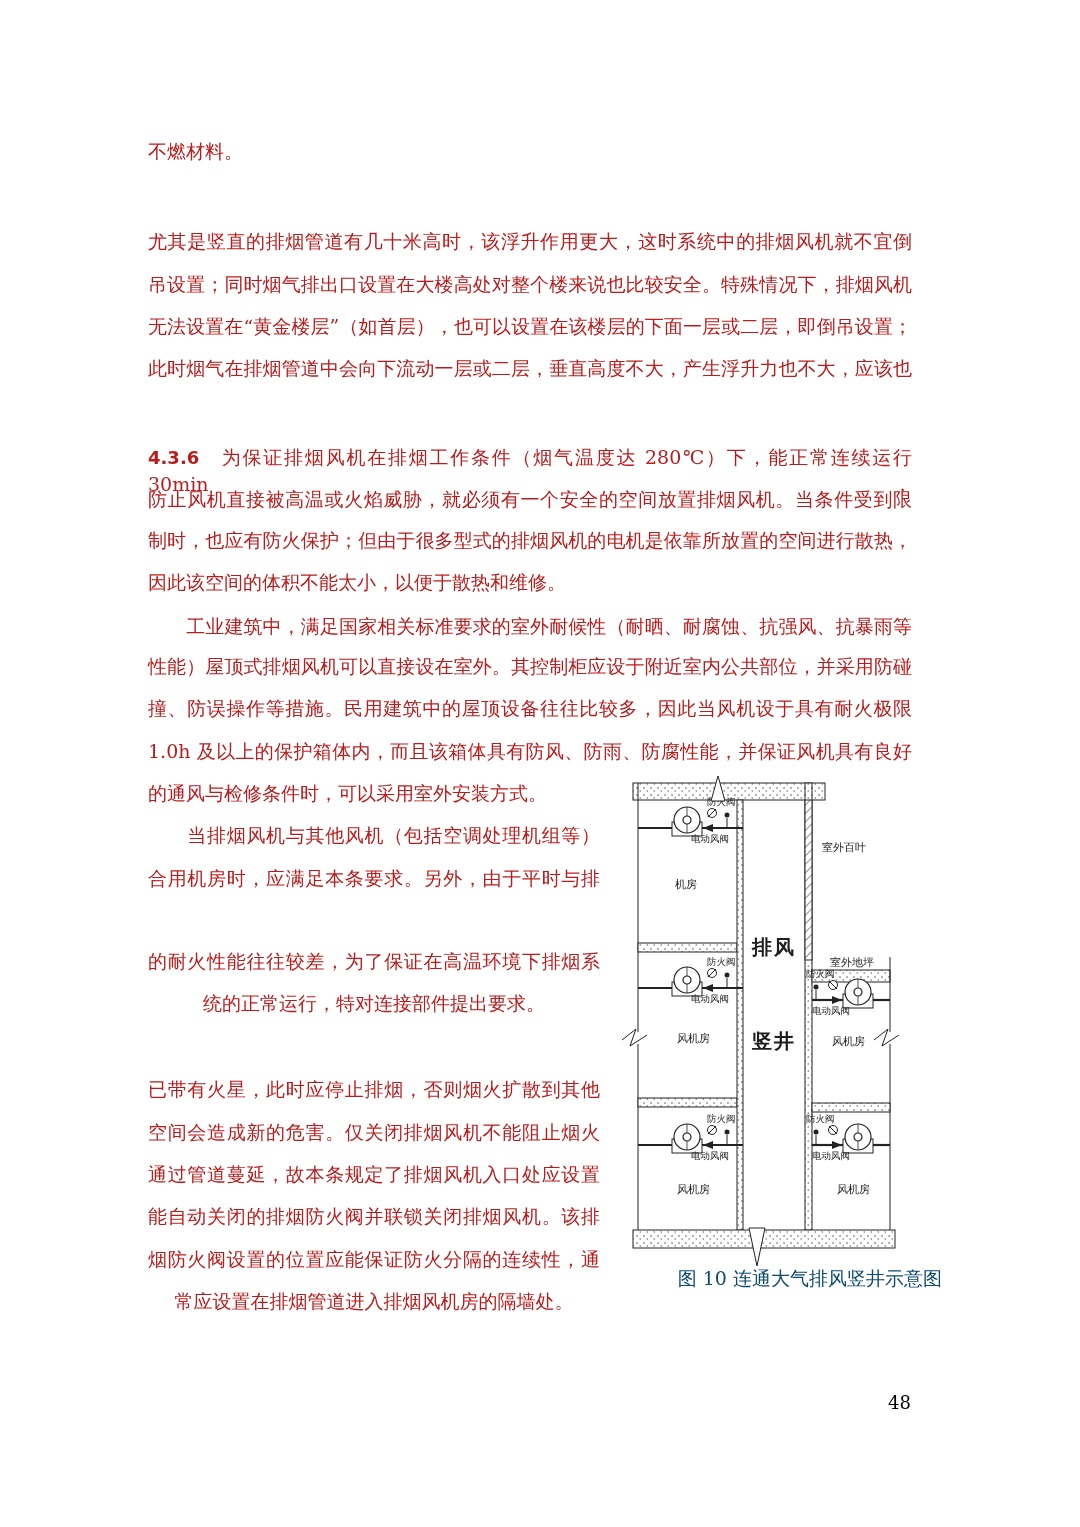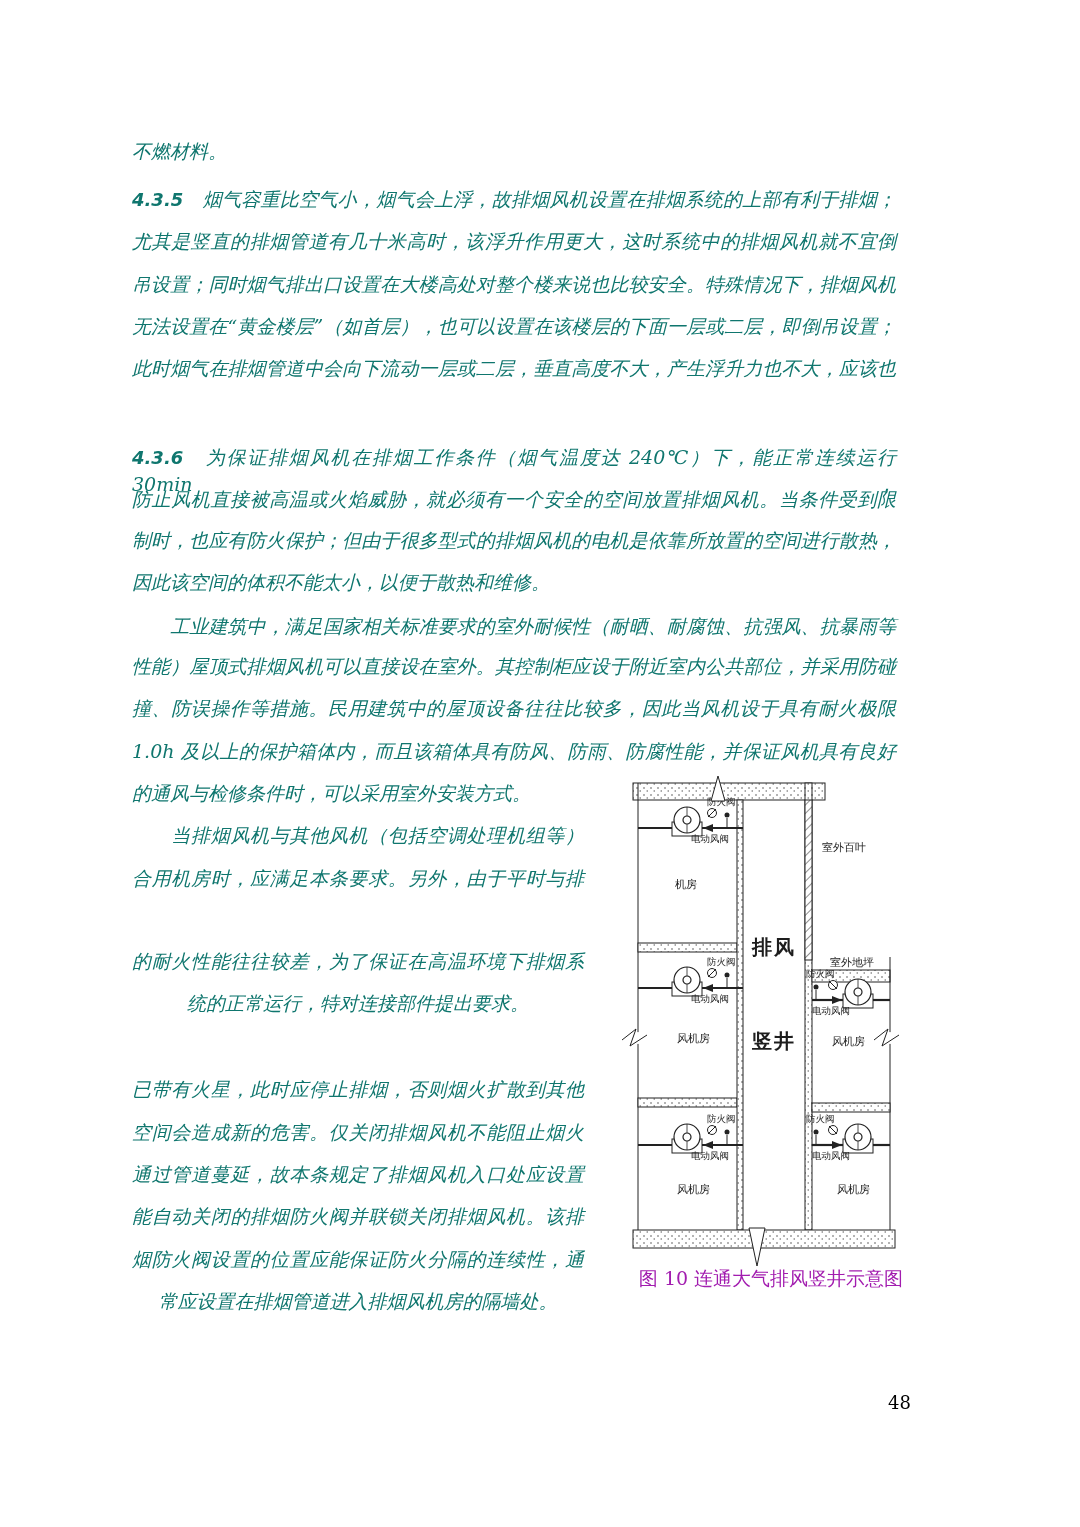--- a/index.html
+++ b/index.html
@@ -1,45 +1,44 @@
 <!DOCTYPE html>
 <html><head>
 <meta charset="utf-8">
 <style>
   html,body{margin:0;padding:0;background:#e8e8e8;}
   .page{position:relative;width:1080px;height:1527px;background:#ffffff;margin:0 auto;
         font-family:"DejaVu Serif", serif;color:#1c1c1c;overflow:hidden;}
-  .ln{position:absolute;left:132px;width:764px;font-size:19px;line-height:27px;
-      color:#0f766e;letter-spacing:0;white-space:normal;font-style:italic;}
+  .ln{position:absolute;left:148px;width:764px;font-size:19px;line-height:27px;
+      color:#b91c1c;letter-spacing:0;white-space:normal;}
   .jf{text-align:justify;text-align-last:justify;}
   .nw{width:452px;text-align:center;}
   .sn{font-weight:bold;font-family:"DejaVu Sans", sans-serif;font-size:18px;}
-  .caption{position:absolute;left:600px;top:1266px;width:342px;text-align:center;
-           font-size:19px;color:#a21caf;}
+  .caption{position:absolute;left:600px;top:1266px;width:342px;text-align:right;
+           font-size:19px;color:#0c4a6e;}
   .pagenum{position:absolute;left:888px;top:1392px;font-size:18px;color:#000000;}
   .fig{position:absolute;left:600px;top:772px;width:342px;height:500px;}
   svg text{font-family:"DejaVu Serif", serif;fill:#1d1d1d;}
   svg .lbl-s{font-size:9.5px;}
   svg .lbl-m{font-size:11px;}
   svg .lbl-shaft{font-size:20px;font-weight:bold;letter-spacing:2px;}
 </style>
 </head>
 <body>
 
 <div class="page">
 
   <div class="ln" style="top:138px">不燃材料。</div>
 
-  <div class="ln jf" style="top:186px"><b class="sn">4.3.5</b><span>　烟气容重比空气小，烟气会上浮，故排烟风机设置在排烟系统的上部有利于排烟；</span></div>
   <div class="ln jf" style="top:228px">尤其是竖直的排烟管道有几十米高时，该浮升作用更大，这时系统中的排烟风机就不宜倒</div>
   <div class="ln jf" style="top:271px">吊设置；同时烟气排出口设置在大楼高处对整个楼来说也比较安全。特殊情况下，排烟风机</div>
   <div class="ln jf" style="top:313px">无法设置在“黄金楼层”（如首层），也可以设置在该楼层的下面一层或二层，即倒吊设置；</div>
   <div class="ln jf" style="top:355px">此时烟气在排烟管道中会向下流动一层或二层，垂直高度不大，产生浮升力也不大，应该也</div>
 
-  <div class="ln jf" style="top:444px"><b class="sn">4.3.6</b><span>　为保证排烟风机在排烟工作条件（烟气温度达 240℃）下，能正常连续运行 30min，</span></div>
+  <div class="ln jf" style="top:444px"><b class="sn">4.3.6</b><span>　为保证排烟风机在排烟工作条件（烟气温度达 280℃）下，能正常连续运行 30min，</span></div>
   <div class="ln jf" style="top:486px">防止风机直接被高温或火焰威胁，就必须有一个安全的空间放置排烟风机。当条件受到限</div>
   <div class="ln jf" style="top:527px">制时，也应有防火保护；但由于很多型式的排烟风机的电机是依靠所放置的空间进行散热，</div>
   <div class="ln" style="top:569px">因此该空间的体积不能太小，以便于散热和维修。</div>
 
   <div class="ln jf" style="top:613px">　　工业建筑中，满足国家相关标准要求的室外耐候性（耐晒、耐腐蚀、抗强风、抗暴雨等</div>
   <div class="ln jf" style="top:653px">性能）屋顶式排烟风机可以直接设在室外。其控制柜应设于附近室内公共部位，并采用防碰</div>
   <div class="ln jf" style="top:695px">撞、防误操作等措施。民用建筑中的屋顶设备往往比较多，因此当风机设于具有耐火极限</div>
   <div class="ln jf" style="top:738px">1.0h 及以上的保护箱体内，而且该箱体具有防风、防雨、防腐性能，并保证风机具有良好</div>
   <div class="ln" style="top:780px">的通风与检修条件时，可以采用室外安装方式。</div>
 

